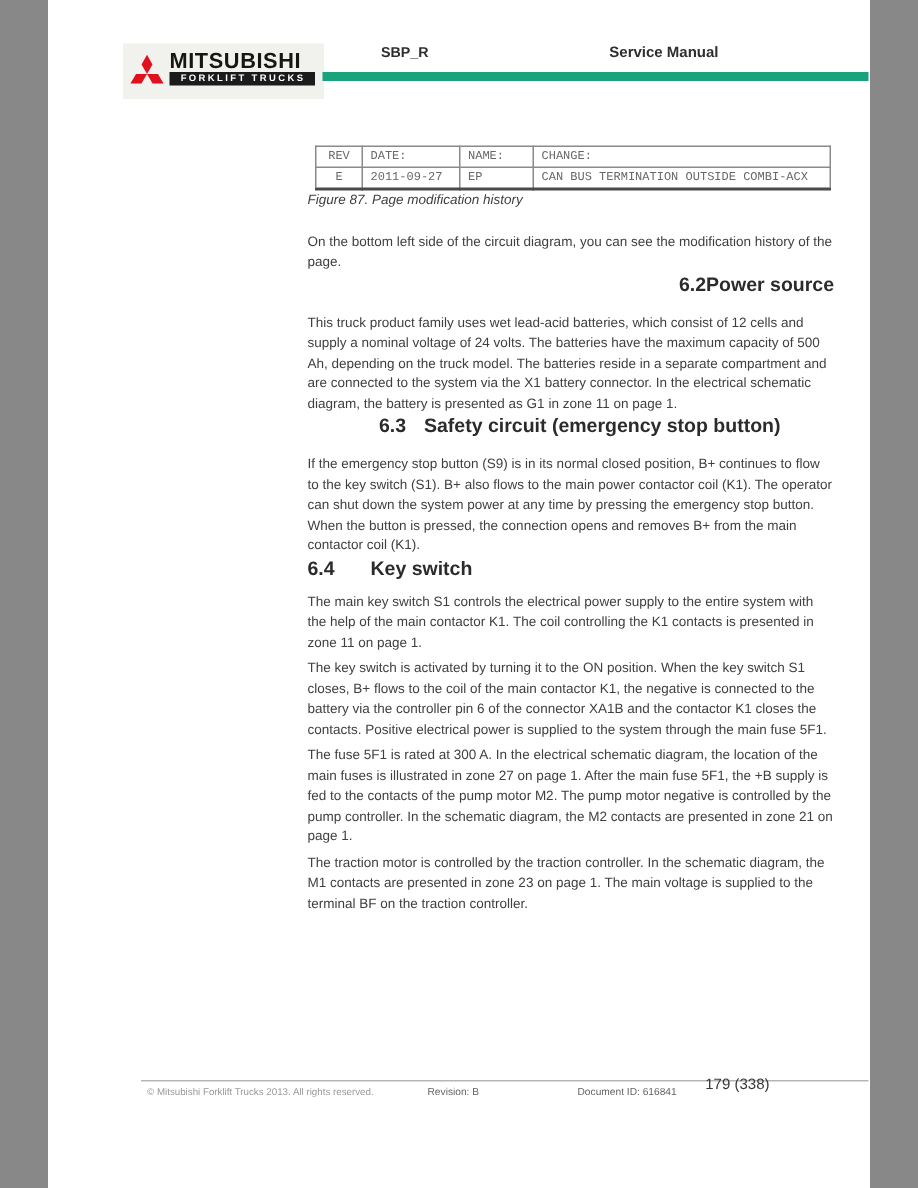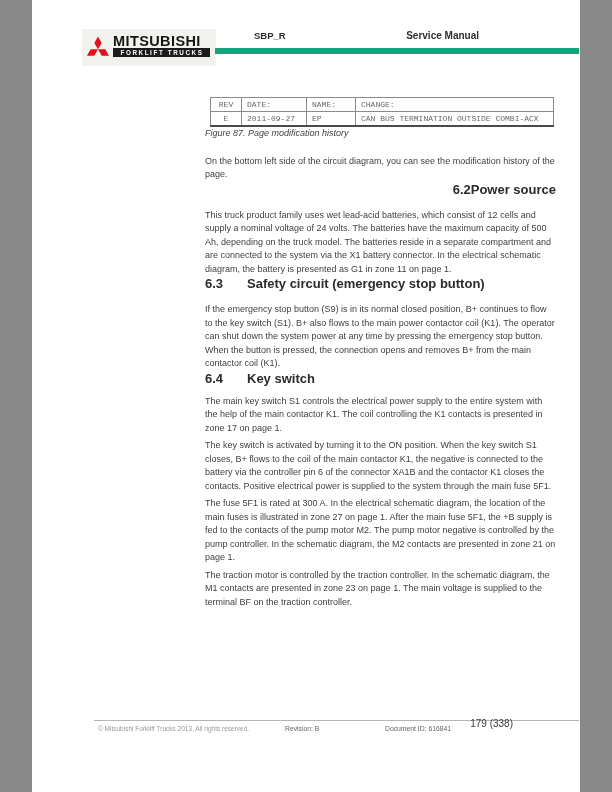--- a/index.html
+++ b/index.html
@@ -57,21 +57,21 @@
   .b-intro1 { margin-top:3px !important; }
   .b-table  { margin-top:13px; margin-left:5px; }
   .b-caption{ margin-top:16px; font-size:8.5px; font-style:italic; color:#5a5a5a; line-height:11px; }
   .b-intro2 { margin-top:14px !important; }
 
   h2.sec {
     margin:0; font-size:13px; font-weight:bold; color:#2b2b2b; line-height:15px;
   }
   h2 .sec-num { display:inline-block; width:42px; }
   .h-62 { margin-top:19px;text-align:right; }
-  .h-63 { margin-top:15px; }
+  .h-63 { margin-top:15px;text-align:center; }
   .h-64 { margin-top:20px; }
   .p-after-h { margin-top:12px !important; }
   .p-next    { margin-top:4px  !important; }
   .p-641     { margin-top:9px  !important; }
 
   
   table.rev {
     border-collapse:collapse;
     width:344px;
     font-family:"Liberation Mono","DejaVu Sans Mono",monospace;
@@ -169,21 +169,21 @@
     <p class="p-after-h">This truck product family uses wet lead-acid batteries, which consist of 12 cells and supply a nominal voltage of 24 volts. The batteries have the maximum capacity of 500 Ah, depending on the truck model. The batteries reside in a separate compartment and are connected to the system via the X1 battery connector. In the electrical schematic diagram, the battery is presented as G1 in zone 11 on page 1.</p>
 
     <h2 class="sec h-63">
       <span class="sec-num">6.3</span><span>Safety circuit (emergency stop button)</span>
     </h2>
     <p class="p-after-h">If the emergency stop button (S9) is in its normal closed position, B+ continues to flow to the key switch (S1). B+ also flows to the main power contactor coil (K1). The operator can shut down the system power at any time by pressing the emergency stop button. When the button is pressed, the connection opens and removes B+ from the main contactor coil (K1).</p>
 
     <h2 class="sec h-64">
       <span class="sec-num">6.4</span><span>Key switch</span>
     </h2>
-    <p class="p-641">The main key switch S1 controls the electrical power supply to the entire system with the help of the main contactor K1. The coil controlling the K1 contacts is presented in zone 17 on page 1.</p>
+    <p class="p-641">The main key switch S1 controls the electrical power supply to the entire system with the help of the main contactor K1. The coil controlling the K1 contacts is presented in zone 11 on page 1.</p>
     <p class="p-next">The key switch is activated by turning it to the ON position. When the key switch S1 closes, B+ flows to the coil of the main contactor K1, the negative is connected to the battery via the controller pin 6 of the connector XA1B and the contactor K1 closes the contacts. Positive electrical power is supplied to the system through the main fuse 5F1.</p>
     <p class="p-next">The fuse 5F1 is rated at 300 A. In the electrical schematic diagram, the location of the main fuses is illustrated in zone 27 on page 1. After the main fuse 5F1, the +B supply is fed to the contacts of the pump motor M2. The pump motor negative is controlled by the pump controller. In the schematic diagram, the M2 contacts are presented in zone 21 on page 1.</p>
     <p class="p-next">The traction motor is controlled by the traction controller. In the schematic diagram, the M1 contacts are presented in zone 23 on page 1. The main voltage is supplied to the terminal BF on the traction controller.</p>
 
   </div>
 
   <div class="footer-rule"></div>
   <div class="footer-copyright">© Mitsubishi Forklift Trucks 2013. All rights reserved.</div>
   <div class="footer-revision">Revision: B</div>
   <div class="footer-docid">Document ID: 616841</div>

